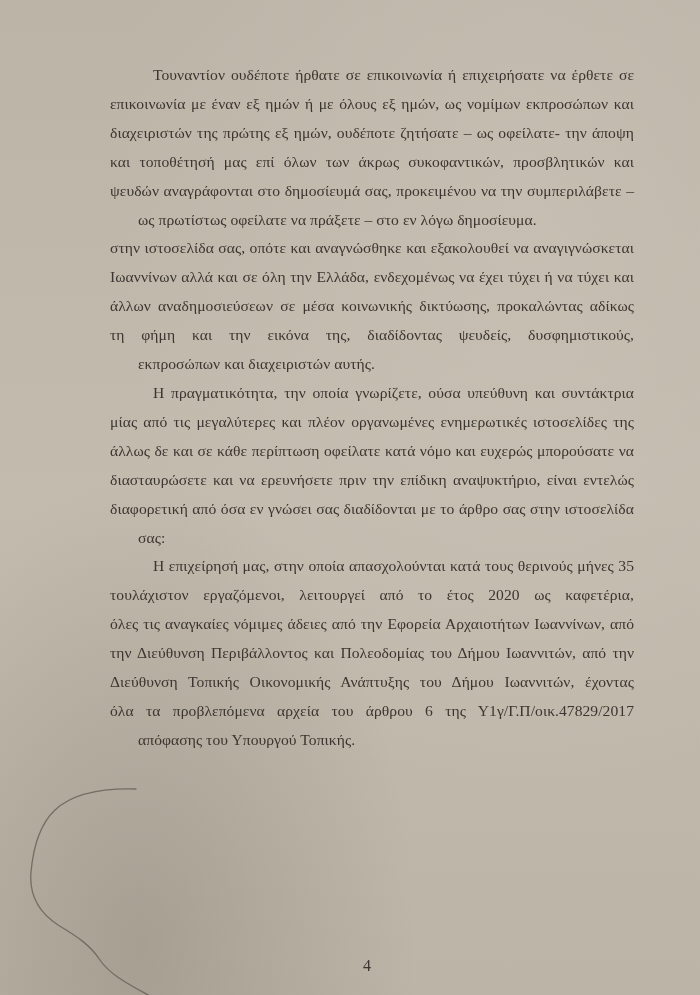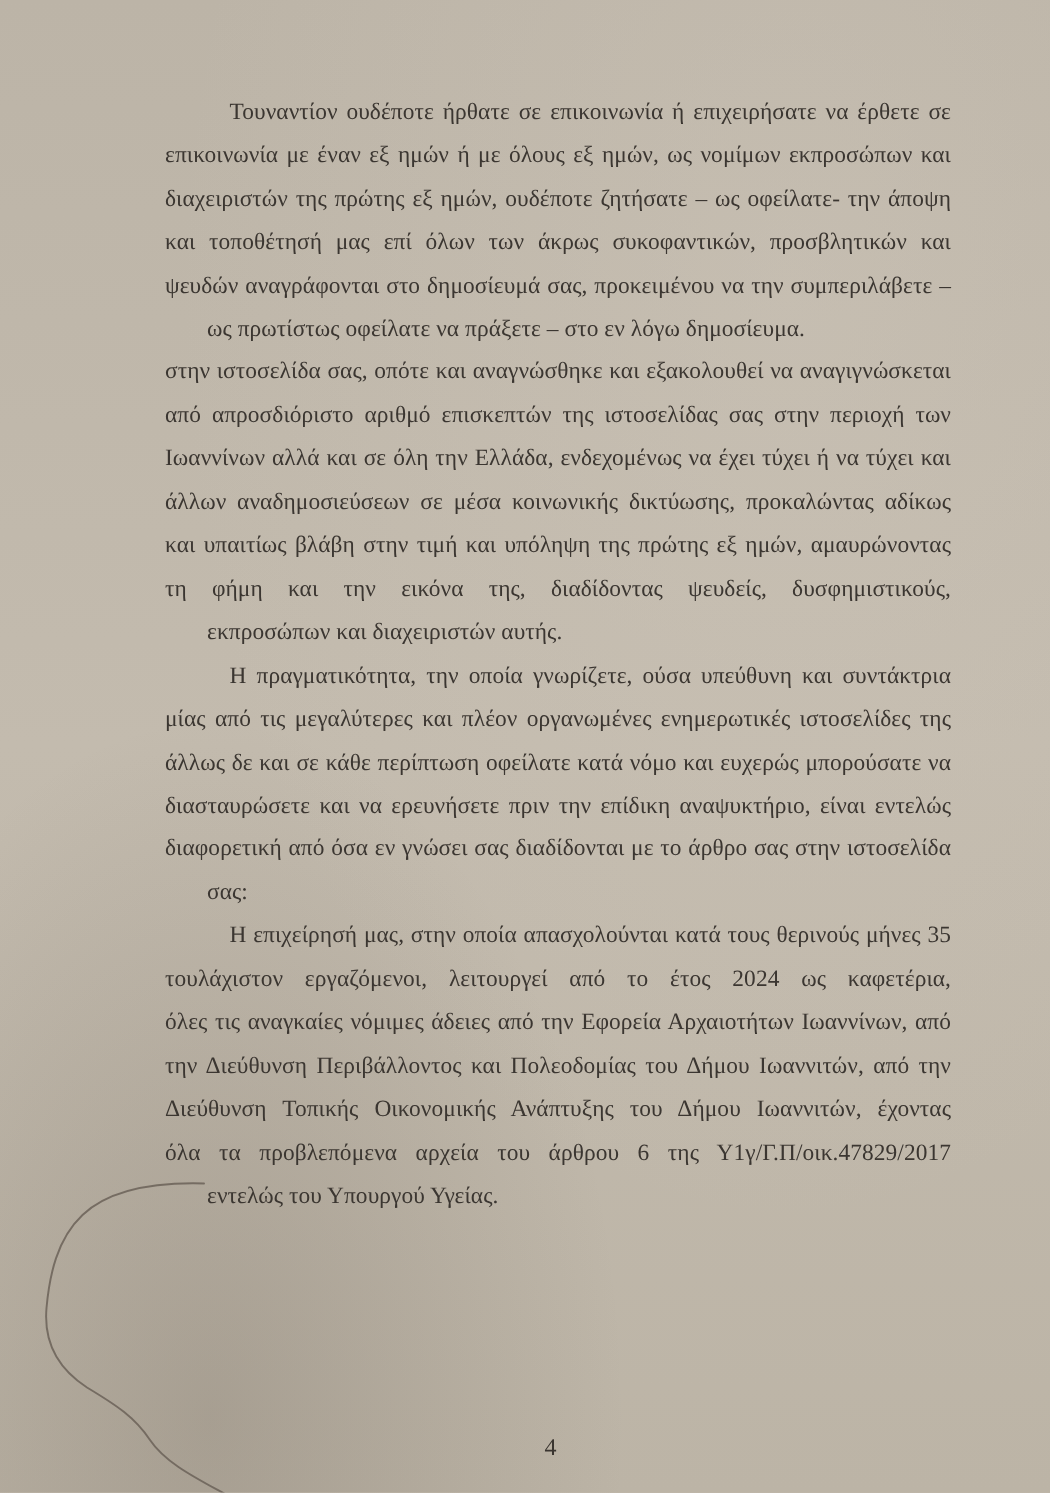--- a/index.html
+++ b/index.html
@@ -85,44 +85,42 @@
       <span class="line indent">Τουναντίον ουδέποτε ήρθατε σε επικοινωνία ή επιχειρήσατε να έρθετε σε</span>
       <span class="line">επικοινωνία με έναν εξ ημών ή με όλους εξ ημών, ως νομίμων εκπροσώπων και</span>
       <span class="line">διαχειριστών της πρώτης εξ ημών, ουδέποτε ζητήσατε – ως οφείλατε- την άποψη</span>
       <span class="line">και τοποθέτησή μας επί όλων των άκρως συκοφαντικών, προσβλητικών και</span>
       <span class="line">ψευδών αναγράφονται στο δημοσίευμά σας, προκειμένου να την συμπεριλάβετε –</span>
       <span class="line last">ως πρωτίστως οφείλατε να πράξετε – στο εν λόγω δημοσίευμα.</span>
     </p>
 
     <p class="para">
       <span class="line">στην ιστοσελίδα σας, οπότε και αναγνώσθηκε και εξακολουθεί να αναγιγνώσκεται</span>
-      <span class="line">από απροσδιόριστο αριθμό επισκεπτών της ιστοσελίδας σας στην περιοχή των</span>
       <span class="line">Ιωαννίνων αλλά και σε όλη την Ελλάδα, ενδεχομένως να έχει τύχει ή να τύχει και</span>
       <span class="line">άλλων αναδημοσιεύσεων σε μέσα κοινωνικής δικτύωσης, προκαλώντας αδίκως</span>
-      <span class="line">και υπαιτίως βλάβη στην τιμή και υπόληψη της πρώτης εξ ημών, αμαυρώνοντας</span>
       <span class="line">τη φήμη και την εικόνα της, διαδίδοντας ψευδείς, δυσφημιστικούς,</span>
       <span class="line last">εκπροσώπων και διαχειριστών αυτής.</span>
     </p>
 
     <p class="para">
       <span class="line indent">Η πραγματικότητα, την οποία γνωρίζετε, ούσα υπεύθυνη και συντάκτρια</span>
       <span class="line">μίας από τις μεγαλύτερες και πλέον οργανωμένες ενημερωτικές ιστοσελίδες της</span>
       <span class="line">άλλως δε και σε κάθε περίπτωση οφείλατε κατά νόμο και ευχερώς μπορούσατε να</span>
       <span class="line">διασταυρώσετε και να ερευνήσετε πριν την επίδικη αναψυκτήριο, είναι εντελώς</span>
       <span class="line">διαφορετική από όσα εν γνώσει σας διαδίδονται με το άρθρο σας στην ιστοσελίδα</span>
       <span class="line last">σας:</span>
     </p>
 
     <p class="para">
       <span class="line indent">Η επιχείρησή μας, στην οποία απασχολούνται κατά τους θερινούς μήνες 35</span>
-      <span class="line">τουλάχιστον εργαζόμενοι, λειτουργεί από το έτος 2024 ως καφετέρια,</span>
+      <span class="line">τουλάχιστον εργαζόμενοι, λειτουργεί από το έτος 2020 ως καφετέρια,</span>
       <span class="line">όλες τις αναγκαίες νόμιμες άδειες από την Εφορεία Αρχαιοτήτων Ιωαννίνων, από</span>
       <span class="line">την Διεύθυνση Περιβάλλοντος και Πολεοδομίας του Δήμου Ιωαννιτών, από την</span>
       <span class="line">Διεύθυνση Τοπικής Οικονομικής Ανάπτυξης του Δήμου Ιωαννιτών, έχοντας</span>
       <span class="line">όλα τα προβλεπόμενα αρχεία του άρθρου 6 της Υ1γ/Γ.Π/οικ.47829/2017</span>
-      <span class="line last">εντελώς του Υπουργού Υγείας.</span>
+      <span class="line last">απόφασης του Υπουργού Τοπικής.</span>
     </p>
 
   </div>
 
   <div class="page-number">4</div>
 
 </div>
 
 </body></html>

